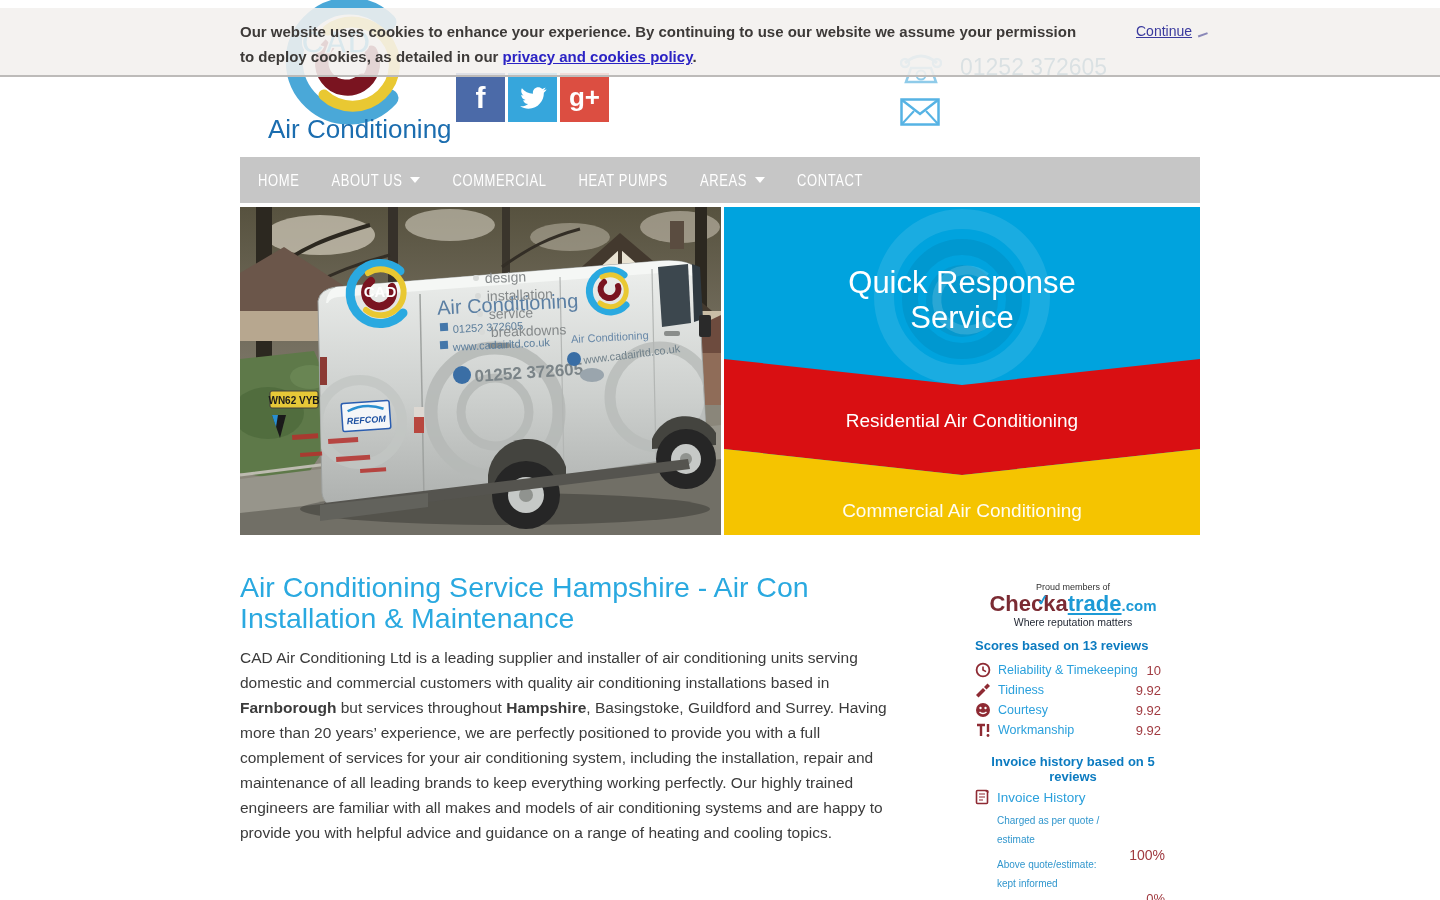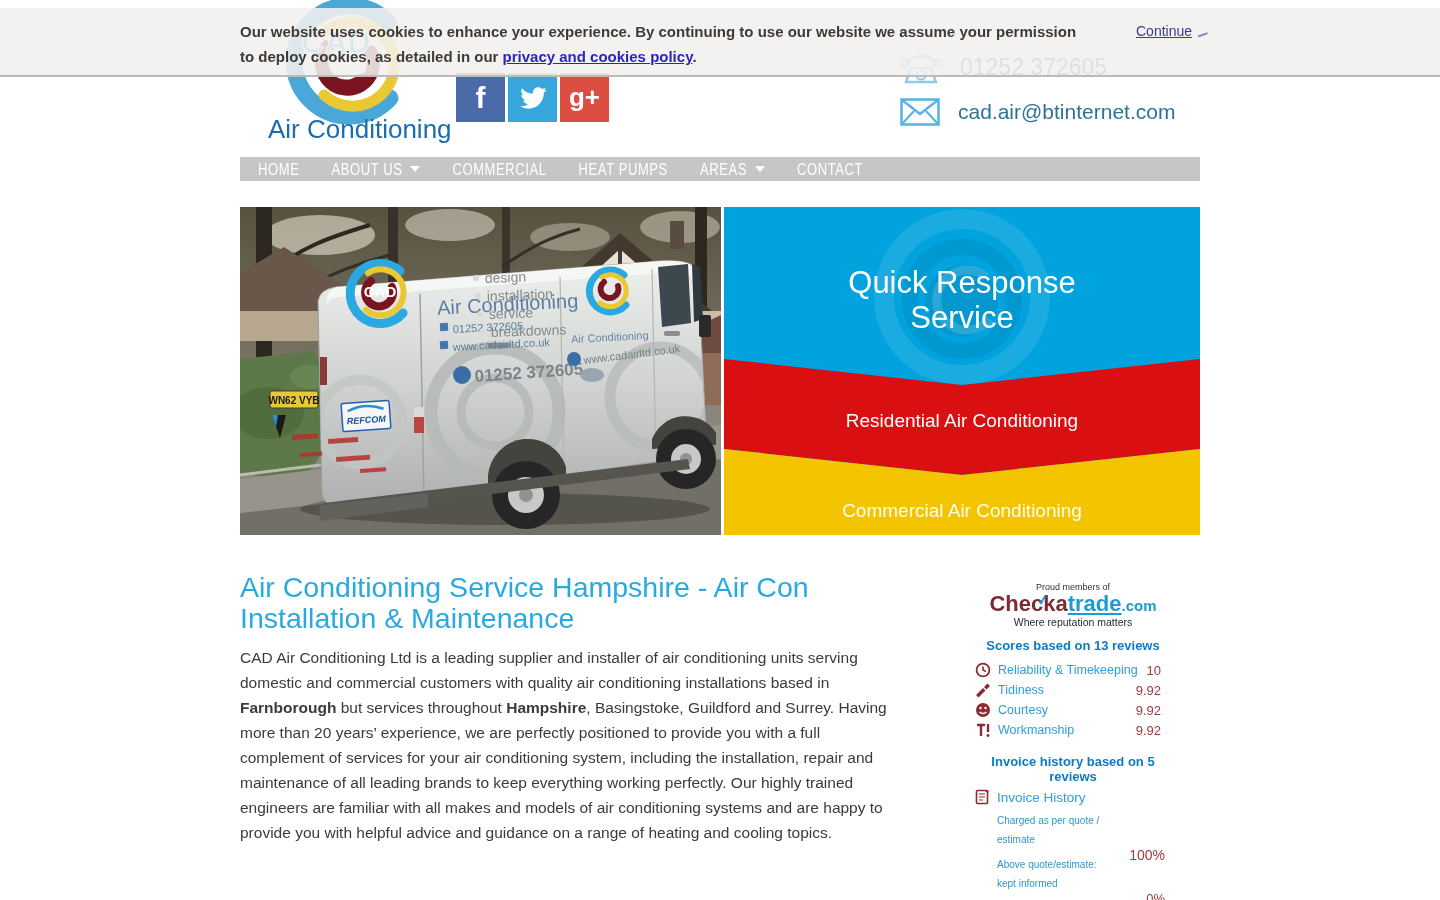--- a/index.html
+++ b/index.html
@@ -29,21 +29,21 @@
   .soc-fb { background:#4b6aa8; font-size:30px; font-weight:bold; }
   .soc-tw { background:#36a6dc; }
   .soc-gp { background:#dc4e41; font-size:26px; font-weight:bold; }
   #contact { position:absolute; left:660px; top:40px; width:300px; }
   .c-row { position:absolute; left:0; display:flex; align-items:center; }
   .c-row .txt { color:#2d7396; }
   #phone-row { top:8px; } #phone-row .txt { font-size:23px; margin-left:18px; }
   #email-row { top:58px; } #email-row .txt { font-size:21px; margin-left:18px; }
 
   
-  #nav { position:absolute; left:240px; top:157px; width:960px; height:24px;
+  #nav { position:absolute; left:240px; top:157px; width:960px; height:46px;
     background:#c6c6c6; display:flex; align-items:stretch; padding-left:2px; }
   .nav-item { display:flex; align-items:center; padding:0 16px; color:#ffffff;
     cursor:pointer; }
   .nav-item span.lbl { display:inline-block; font-size:13px; letter-spacing:.6px;
     transform:scaleY(1.25); }
   .caret { width:0; height:0; border-left:5px solid transparent;
     border-right:5px solid transparent; border-top:6px solid #fff; margin-left:8px; }
 
   
   #hero { position:absolute; left:240px; top:207px; width:960px; height:328; height:328px;
@@ -71,21 +71,21 @@
   #cat { position:absolute; left:735px; top:22px; width:196px; }
   .cat-proud { text-align:center; font-size:9px; color:#333; }
   .cat-logo { text-align:center; font-size:22px; font-weight:bold; line-height:24px;
     position:relative; white-space:nowrap; cursor:pointer; }
   .cat-logo .p1 { color:#7b2b33; }
   .cat-logo .p2 { color:#1d9ad6;text-decoration:underline; }
   .cat-logo .p3 { color:#1d9ad6; font-size:15px; }
   .cat-tick { position:absolute; left:62px; top:-4px; color:#1d9ad6; font-size:14px;
     font-weight:bold; transform:rotate(-8deg); }
   .cat-tag { text-align:center; font-size:10.5px; color:#1e2430; margin-top:-2px; }
-  .cat-h { text-align:center; font-size:13px; font-weight:bold; color:#0c7bc0;
+  .cat-h { text-align:left; font-size:13px; font-weight:bold; color:#0c7bc0;
     margin-top:10px; }
   .cat-rows { margin-top:7px; }
   .cat-row { display:flex; align-items:center; height:20px; }
   .cat-row .ic { width:16px; height:16px; margin-right:7px; flex:0 0 16px; }
   .cat-row .lb { flex:1; font-size:12.5px; color:#2aa0dc; }
   .cat-row .vl { font-size:13px; color:#a03a40; padding-right:10px; }
   .cat-h2 { text-align:center; font-size:13px; line-height:15px; font-weight:bold;
     color:#0c7bc0; margin-top:14px; width:180px; margin-left:8px; }
   .inv-row { display:flex; align-items:center; margin-top:5px; }
   .inv-row .ic { width:15px; height:16px; margin-right:7px; }
@@ -131,21 +131,20 @@
           <circle cx="21" cy="27" r="4.5" fill="none" stroke="#8fcbe9" stroke-width="2"></circle>
         </svg>
         <span class="txt">01252 372605</span>
       </div>
       <div class="c-row" id="email-row">
         <svg width="40" height="28" viewBox="0 0 40 28">
           <rect x="1.5" y="1.5" width="37" height="25" fill="#ffffff" stroke="#56b3e4" stroke-width="2.5"></rect>
           <path d="M2 2 L20 16 L38 2" fill="none" stroke="#56b3e4" stroke-width="2.5"></path>
           <path d="M2 26 L14 13 M38 26 L26 13" fill="none" stroke="#56b3e4" stroke-width="2"></path>
         </svg>
-        <span class="txt">cad.air@btinternet.com</span>
       </div>
     </div>
   </div>
 
   <div id="nav">
     <div class="nav-item">
         <span class="lbl">HOME</span>
       </div>
     <div class="nav-item">
         <span class="lbl">ABOUT US</span>

